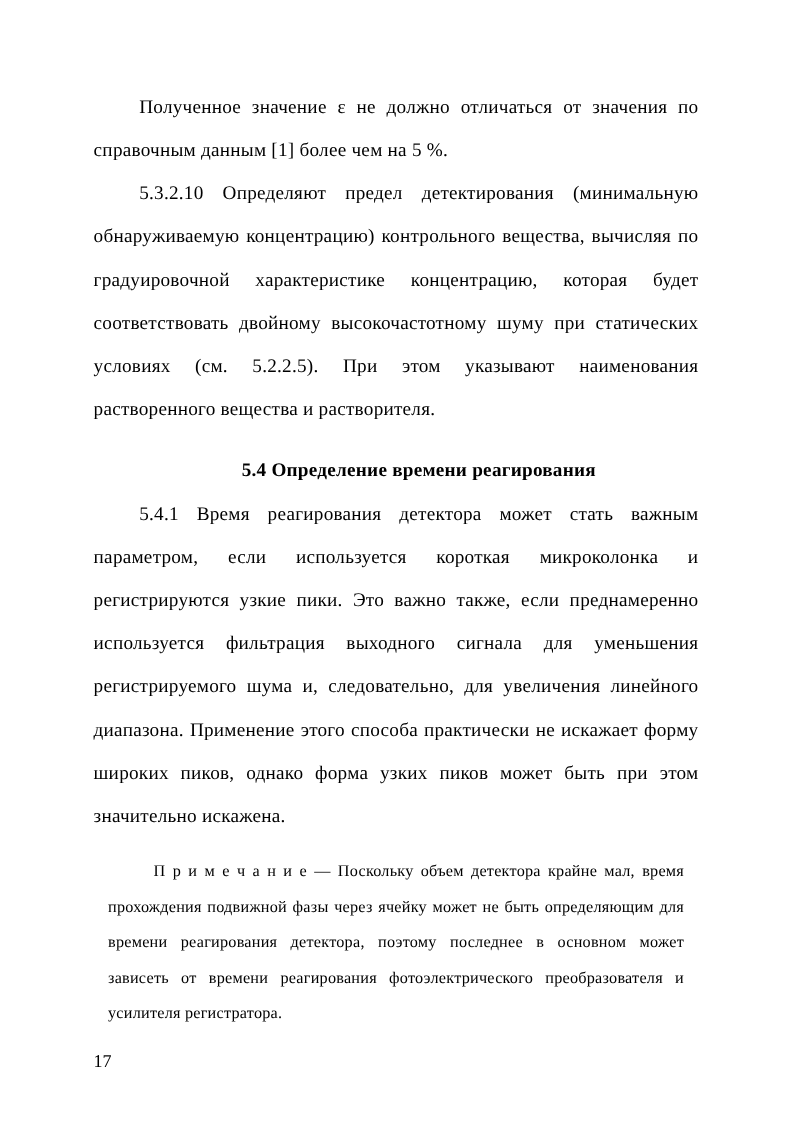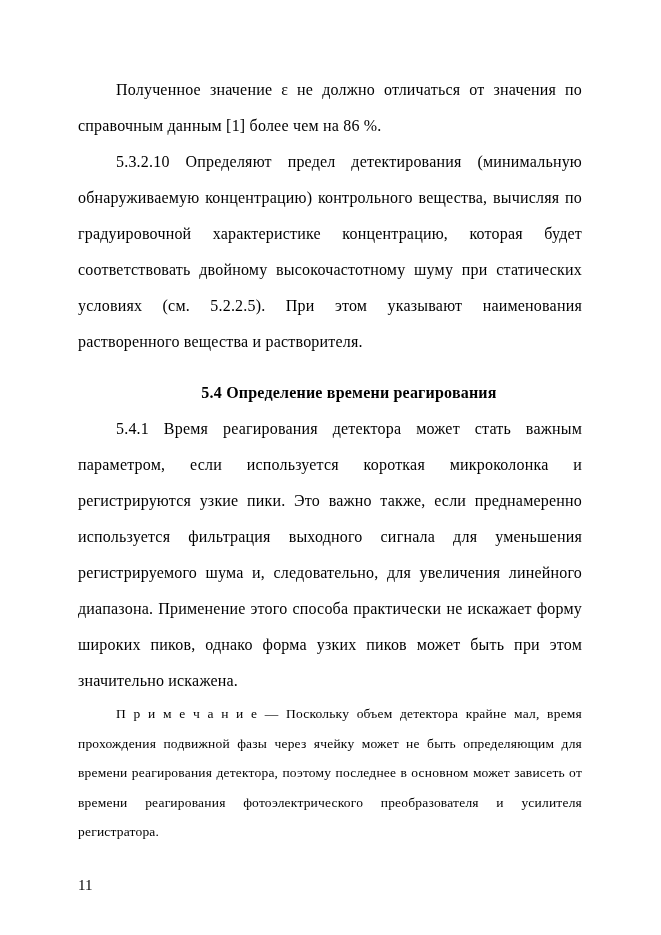--- a/index.html
+++ b/index.html
@@ -29,45 +29,45 @@
     .heading {
       margin: 15px 0 0 0;
       font-size: 16px;
       line-height: 36px;
       font-weight: bold;
       text-align: center;
       text-indent: 38px;
       letter-spacing: 0.2px;
     }
     .note {
-      margin: 0;
+      margin: 12px;
       font-size: 13.5px;
       line-height: 29.5px;
       text-align: justify;
       text-indent: 38px;
       letter-spacing: 0.2px;
     }
     .page-number {
       position: absolute;
       left: 78px;
       bottom: 42px;
       font-size: 15px;
       line-height: 1;
     }
   </style>
 </head>
 <body>
 
 <div class="page">
 
-  <p class="para">Полученное значение ε не должно отличаться от значения по справочным данным [1] более чем на 86 %.</p>
+  <p class="para">Полученное значение ε не должно отличаться от значения по справочным данным [1] более чем на 5 %.</p>
 
   <p class="para">5.3.2.10 Определяют предел детектирования (минимальную обнаруживаемую концентрацию) контрольного вещества,  вычисляя по градуировочной характеристике концентрацию, которая  будет соответствовать двойному высокочастотному шуму при статических условиях (см. 5.2.2.5). При этом указывают наименования растворенного вещества и растворителя.</p>
 
   <h2 class="heading">5.4 Определение времени реагирования</h2>
 
   <p class="para">5.4.1 Время реагирования детектора может стать важным параметром, если используется короткая микроколонка и регистрируются узкие пики. Это важно также, если преднамеренно используется фильтрация выходного сигнала для уменьшения регистрируемого шума и, следовательно, для увеличения линейного диапазона. Применение этого способа практически не искажает форму широких пиков, однако форма узких пиков может быть при этом значительно искажена.</p>
 
   <p class="note">П р и м е ч а н и е — Поскольку объем детектора крайне мал, время прохождения подвижной фазы через ячейку может не быть определяющим для времени реагирования детектора, поэтому последнее в основном может зависеть от времени реагирования фотоэлектрического преобразователя и усилителя регистратора.</p>
 
-  <div class="page-number">11</div>
+  <div class="page-number">17</div>
 
 </div>
 
 </body></html>

